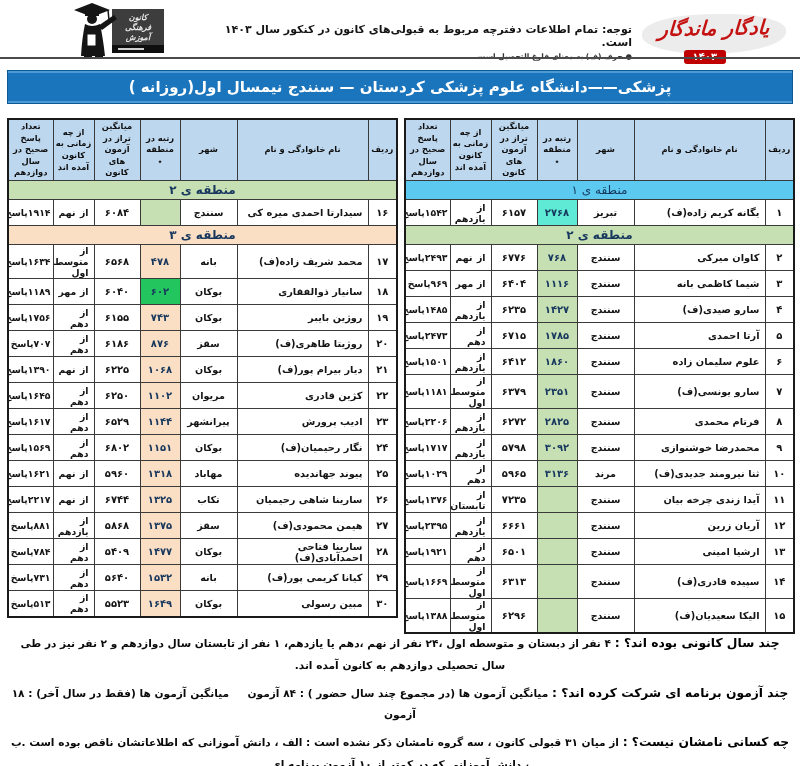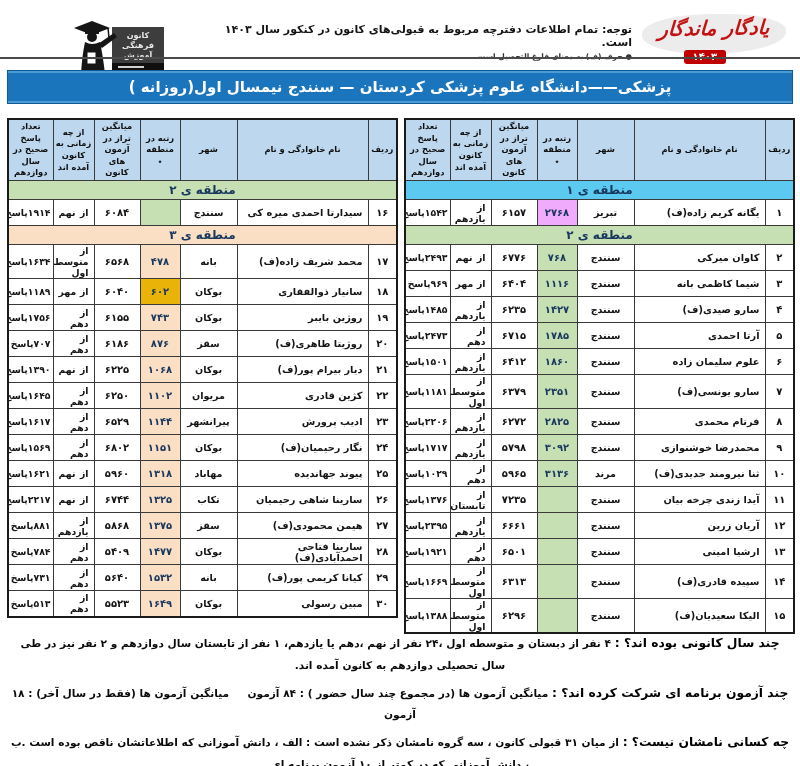--- a/index.html
+++ b/index.html
@@ -3,21 +3,21 @@
 <meta charset="utf-8">
 <style>
   * { box-sizing: border-box; }
   html,body { margin:0; padding:0; }
   body {
     width:800px; height:766px; background:#ffffff; position:relative;
     font-family:"DejaVu Sans", sans-serif; overflow:hidden; color:#111;
   }
   
   .header-rule { position:absolute; left:0; right:0; top:57px; border-top:2px solid #4a4a4a; }
-  .grad-logo { position:absolute; left:56px; top:18px; width:116px; height:60px; }
+  .grad-logo { position:absolute; left:56px; top:0; width:116px; height:60px;font-style:italic; }
   .note-block { position:absolute; right:168px; top:23px; width:430px; direction:rtl; text-align:right; }
   .note-main { font-size:11px; font-weight:bold; color:#141414; }
   .note-sub  { font-size:7.5px; font-weight:bold; color:#333; margin-top:3px; }
   .memorial { position:absolute; right:8px; top:12px; width:156px; height:52px; }
   .memorial-blob { position:absolute; inset:2px 6px 10px 6px; background:#ececec; border-radius:50% 40% 55% 45%; }
   .memorial-script {
     position:absolute; top:4px; right:4px; left:4px; text-align:center;
     font-size:20px; font-weight:bold; font-style:italic; color:#c41212;
     direction:rtl; transform:skewX(-4deg) rotate(-1deg); white-space:nowrap;
   }
@@ -109,27 +109,27 @@
         <th class="col-name">نام خانوادگی و نام</th>
         <th class="col-city">شهر</th>
         <th class="col-rank">رتبه در منطقه ٭</th>
         <th class="col-score">میانگین تراز در آزمون های کانون</th>
         <th class="col-since">از چه زمانی به کانون آمده اند</th>
         <th class="col-answers">تعداد پاسخ صحیح در سال دوازدهم</th>
       </tr>
     </thead>
     <tbody>
       <tr>
-        <td colspan="7" class="section-cell" style="background: rgb(92, 201, 240); font-weight: bold;">منطقه ی ۱</td>
+        <td colspan="7" class="section-cell" style="background: rgb(92, 201, 240); font-weight: normal;">منطقه ی ۱</td>
       </tr>
       <tr>
         <td class="col-num">۱</td>
         <td class="col-name">یگانه کریم زاده(ف)</td>
         <td class="col-city">تبریز</td>
-        <td class="col-rank" style="background: #f0abfc; margin-left: 44px;">۲۷۶۸</td>
+        <td class="col-rank" style="background: #5eead4; margin-left: 44px;">۲۷۶۸</td>
         <td class="col-score">۶۱۵۷</td>
         <td class="col-since">از یازدهم</td>
         <td class="col-answers">۱۵۴۲پاسخ</td>
       </tr>
       <tr>
         <td colspan="7" class="section-cell" style="background: rgb(198, 224, 180); font-weight: bold;">منطقه ی ۲</td>
       </tr>
       <tr>
         <td class="col-num">۲</td>
         <td class="col-name">کاوان میرکی</td>
@@ -301,21 +301,21 @@
         <td class="col-city">بانه</td>
         <td class="col-rank" style="background: rgb(251, 223, 196);">۴۷۸</td>
         <td class="col-score">۶۵۶۸</td>
         <td class="col-since">از متوسطه اول</td>
         <td class="col-answers">۱۶۳۴پاسخ</td>
       </tr>
       <tr>
         <td class="col-num">۱۸</td>
         <td class="col-name">سانیار ذوالفقاری</td>
         <td class="col-city">بوکان</td>
-        <td class="col-rank" style="background: #eab308;">۶۰۲</td>
+        <td class="col-rank" style="background: #22c55e;">۶۰۲</td>
         <td class="col-score">۶۰۴۰</td>
         <td class="col-since">از مهر</td>
         <td class="col-answers">۱۱۸۹پاسخ</td>
       </tr>
       <tr>
         <td class="col-num">۱۹</td>
         <td class="col-name">روژین بایبر</td>
         <td class="col-city">بوکان</td>
         <td class="col-rank" style="background: rgb(251, 223, 196);">۷۴۳</td>
         <td class="col-score">۶۱۵۵</td>

